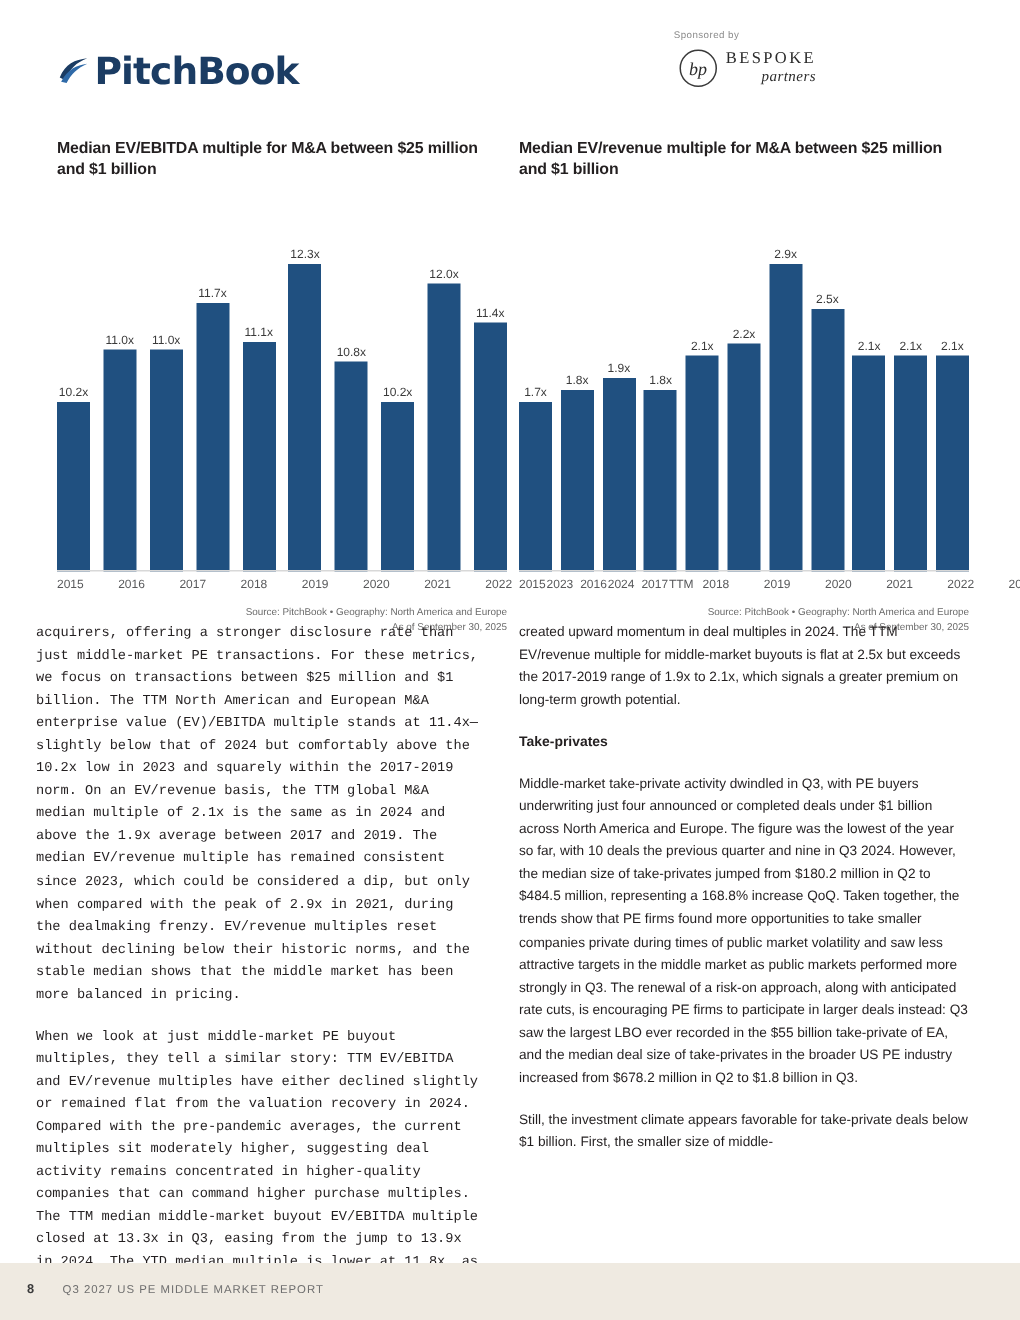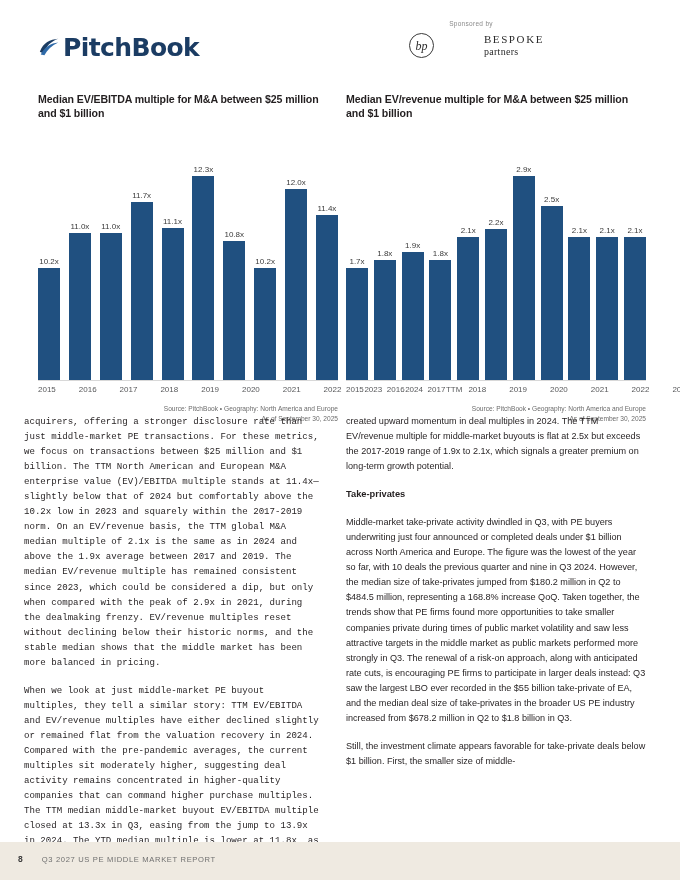--- a/index.html
+++ b/index.html
@@ -26,27 +26,27 @@
     font-size: 6.5px; color: #8b8b8b; letter-spacing: .3px;
     margin-bottom: 6px; text-align: center; padding-right: 6px;
   }
   .sponsor-logo { display: flex; align-items: center; justify-content: flex-end; gap: 6px; }
   .bp-circle {
     width: 25px; height: 25px; border: 1px solid #3a3a3a; border-radius: 50%;
     display: flex; align-items: center; justify-content: center;
     font-family: "Liberation Serif", serif; font-size: 12px; color: #2b2b2b;
     font-style: italic; line-height: 1;
   }
-  .bespoke-wrap { text-align: left; margin-left: 44px; }
+  .bespoke-wrap { text-align: right; }
   .bespoke-name {
     font-family: "Liberation Serif", serif; font-size: 11px;
     letter-spacing: 1.6px; color: #2b2b2b; line-height: 1.05;
   }
   .bespoke-sub {
-    font-family: "Liberation Serif", serif; 
+    font-family: "Liberation Serif", serif; font-style: italic;
     font-size: 10px; color: #2b2b2b; letter-spacing: .3px; line-height: 1.1;
   }
 
   
   .charts { position: absolute; left: 0; top: 92px; width: 680px; }
   .chart-block { position: absolute; top: 0; width: 300px; }
   .chart-left  { left: 38px; }
   .chart-right { left: 346px; }
   .chart-title {
     font-size: 10.6px; font-weight: 700; color: #231f20;

